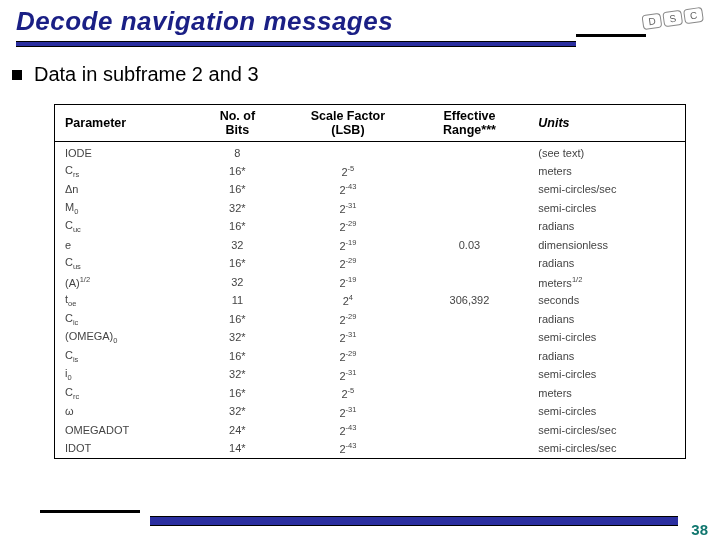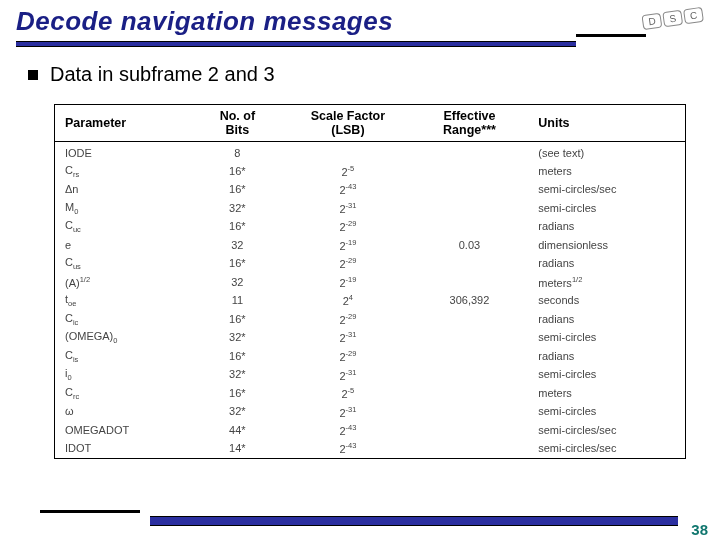--- a/index.html
+++ b/index.html
@@ -2,21 +2,21 @@
 <html><head>
 <meta charset="utf-8">
 <style>
   * { box-sizing: border-box; margin: 0; padding: 0; }
   html, body { width: 720px; height: 540px; background: #fff; font-family: Arial, Helvetica, sans-serif; color: #000; }
   .slide { position: relative; width: 720px; height: 540px; }
   .title-wrap { padding: 6px 9px 0 16px; }
   .title { font-size: 26px; font-weight: 700; color: #1a1f85; font-style: italic; letter-spacing: 0.5px; }
   .title-rule { margin-top: 4px; height: 6px; background: #2b2fa0; width: 560px; border-top: 1px solid #000; border-bottom: 1px solid #000; }
   .title-rule-r { position: absolute; top: 34px; left: 576px; width: 70px; height: 3px; background: #000; }
-  .bullet-row { padding: 16px 0 8px 28px; display: flex; align-items: center; }
+  .bullet-row { padding: 16px 0 8px 12px; display: flex; align-items: center; }
   .bullet-sq { width: 10px; height: 10px; background: #000; margin-right: 12px; }
   .bullet-text { font-size: 20px; color: #000; }
   .logo { position: absolute; top: 8px; right: 16px; transform: rotate(-8deg); }
   .logo .chip { display: inline-block; border: 1px solid #888; border-radius: 4px; padding: 1px 5px; font-size: 10px; color: #666; margin: 0 1px; background: #fff; }
   .table-wrap { margin: 10px 34px 0 54px; border: 1.5px solid #000; min-height: 300px; }
   table { width: 100%; border-collapse: collapse; font-family: Arial, Helvetica, sans-serif; }
   thead th { font-weight: 700; font-size: 12.5px; text-align: center; padding: 4px 4px; border-bottom: 1.5px solid #000; }
   thead th.sep { border-bottom: 1.5px solid #000; }
   tbody td { font-size: 11px; color: #444; padding: 1.5px 4px; line-height: 1.25; text-align: center; }
   tbody td.param { text-align: left; padding-left: 10px; width: 120px; }
@@ -65,21 +65,21 @@
             <span>Bits</span>
           </th>
           <th class="sep">
             <span>Scale Factor</span><br>
             <span>(LSB)</span>
           </th>
           <th class="sep">
             <span>Effective</span><br>
             <span>Range***</span>
           </th>
-          <th class="sep" style="text-align:left;padding-left:8px;">
+          <th class="sep" style="text-align:left;padding-left:8px;font-style:italic;">
             <span>Units</span>
           </th>
         </tr>
       </thead>
       <tbody id="tbody">
         <tr class="spacer">
             <td colspan="5"></td>
           </tr>
       <tr>
             <td class="param">IODE</td>
@@ -181,21 +181,21 @@
           </tr>
           <tr>
             <td class="param">ω</td>
             <td class="bits">32*</td>
             <td class="scale">2<span class="sup">-31</span></td>
             <td class="range"></td>
             <td class="units">semi-circles</td>
           </tr>
           <tr>
             <td class="param">OMEGADOT</td>
-            <td class="bits">44*</td>
+            <td class="bits">24*</td>
             <td class="scale">2<span class="sup">-43</span></td>
             <td class="range"></td>
             <td class="units">semi-circles/sec</td>
           </tr>
           <tr>
             <td class="param">IDOT</td>
             <td class="bits">14*</td>
             <td class="scale">2<span class="sup">-43</span></td>
             <td class="range"></td>
             <td class="units">semi-circles/sec</td>

